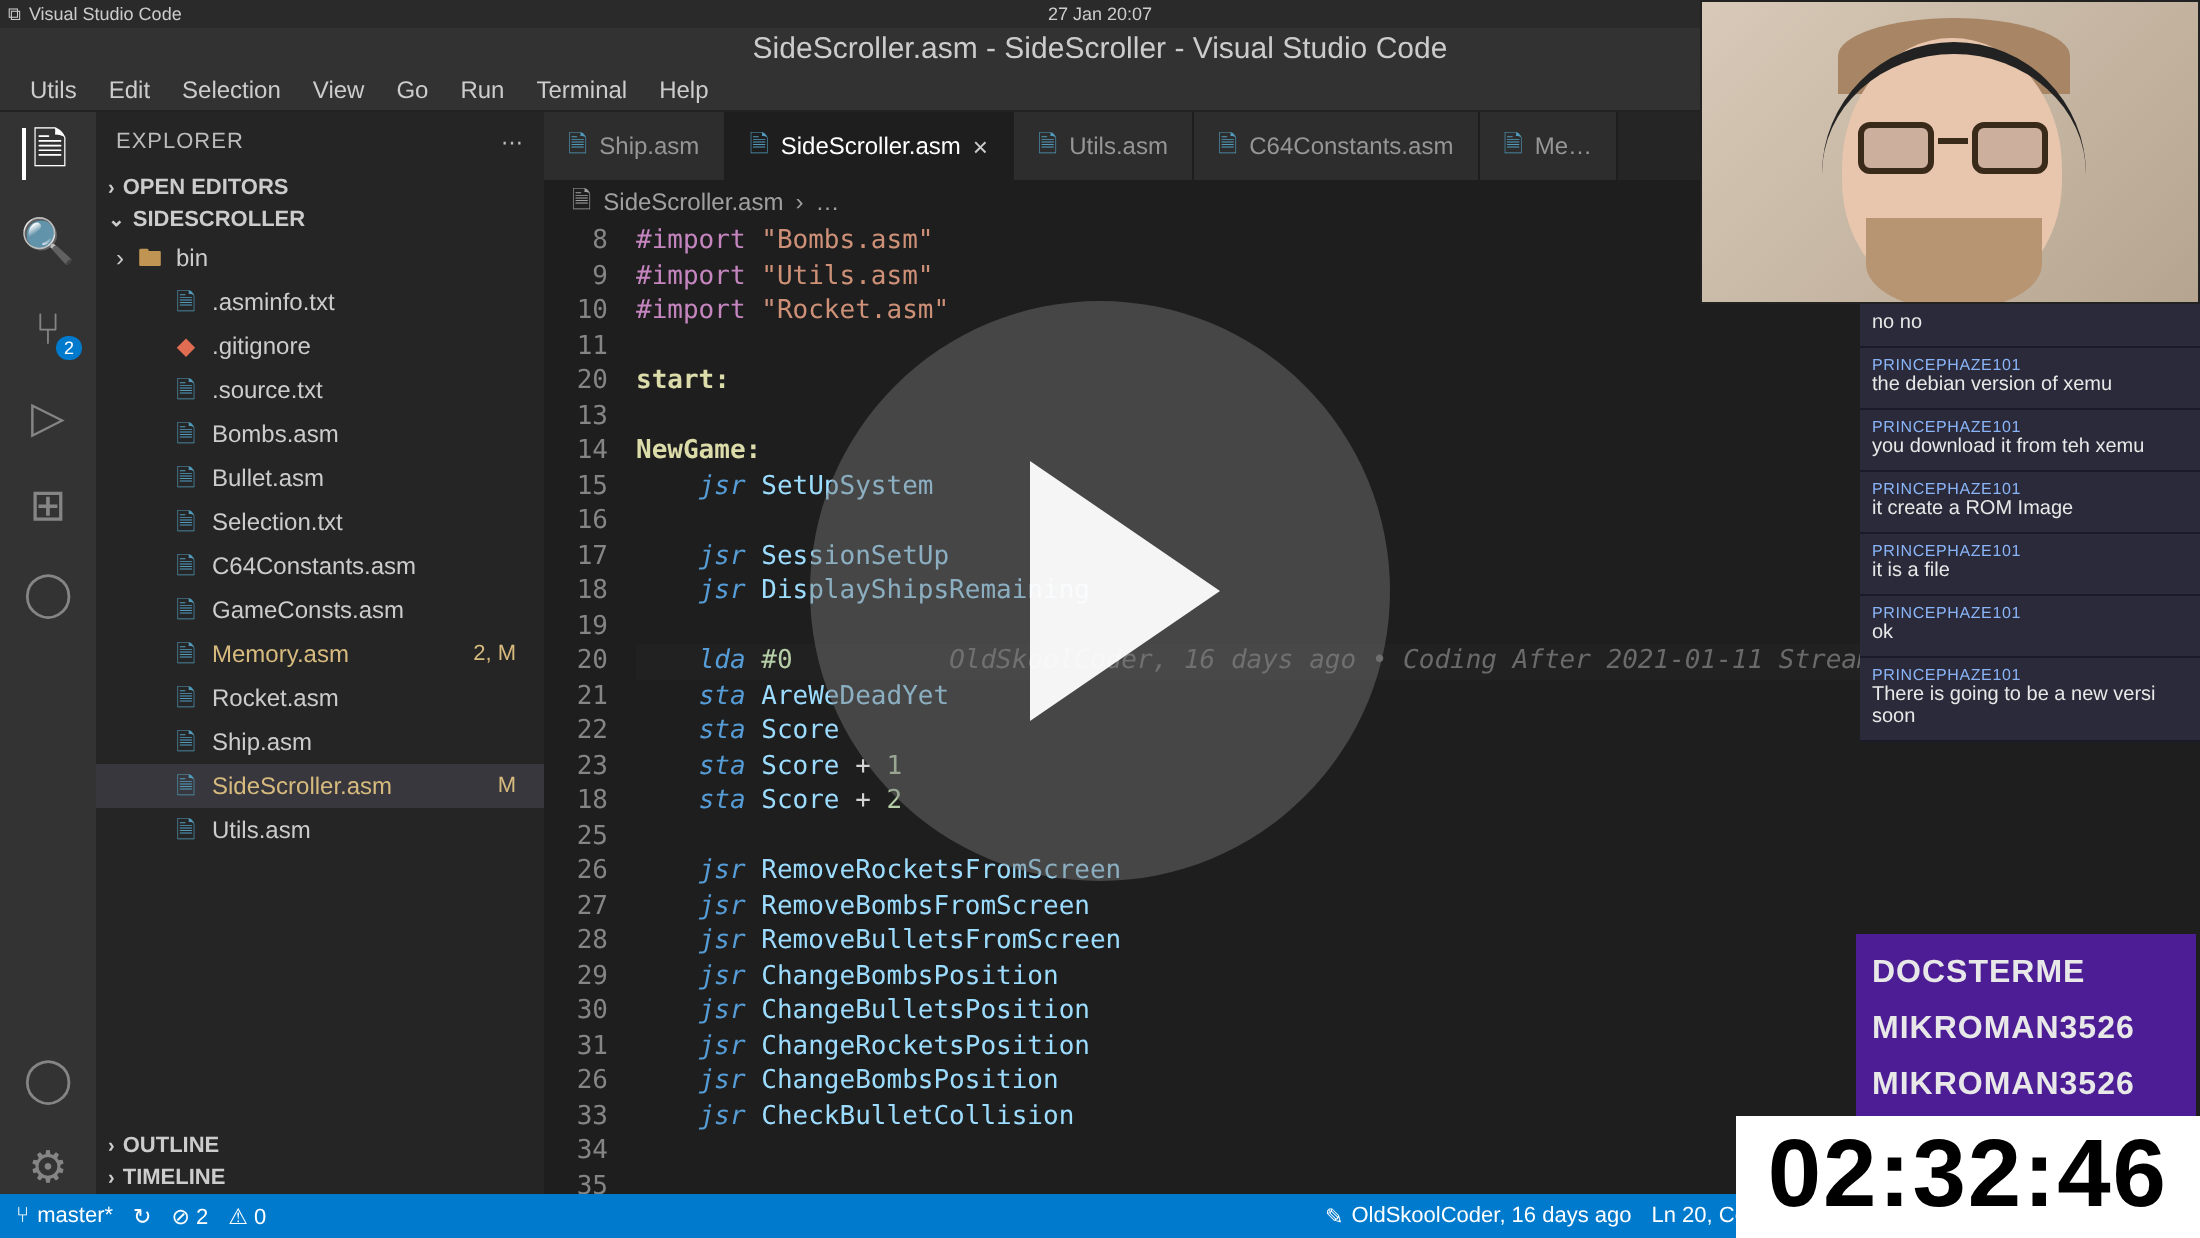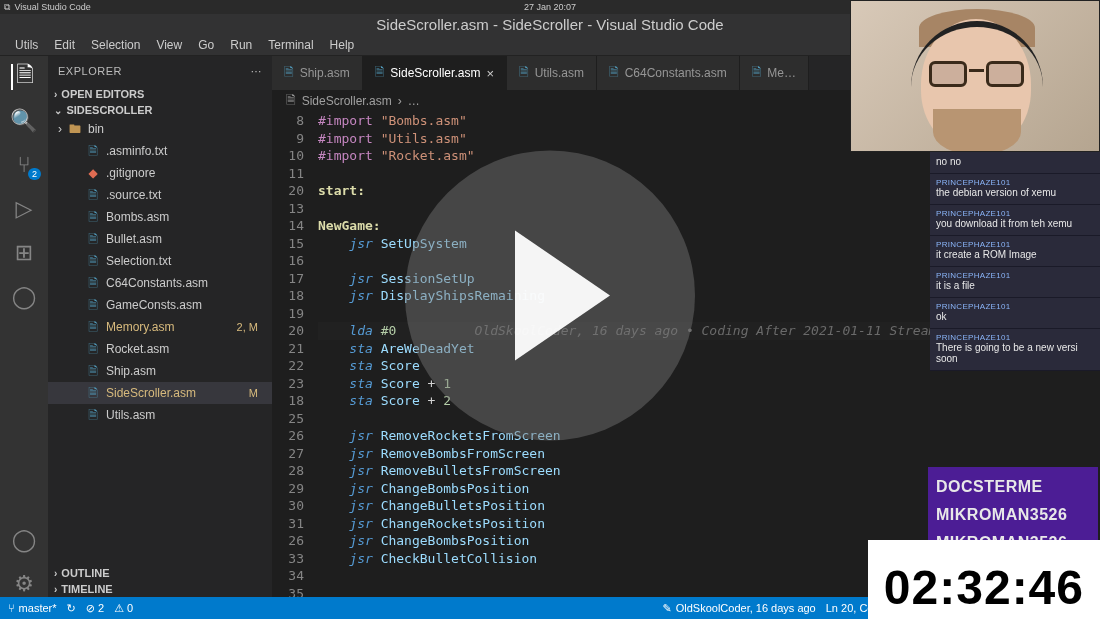--- a/index.html
+++ b/index.html
@@ -160,21 +160,21 @@
   
   .follows {
     position: absolute; right: 2px; top: 435px; width: 170px; background: #4c1d95;
     padding: 6px 8px;
     margin-top: 32px;
   }
   .follows div { font-size: 16px; font-weight: 700; color: #e8e8e8; letter-spacing: 0.5px; line-height: 28px; }
   
   .timer {
     position: absolute; bottom: 0; right: 0; background: #fff; color: #000;
-    font-size: 48px; font-weight: 700; padding: 20px 16px 4px;
+    font-size: 48px; font-weight: 700; padding: 2px 16px 4px;
     font-family: Arial, sans-serif; letter-spacing: 1px; margin-top: 32px;
   }
 </style>
 </head>
 <body>
 
 <div class="osbar">
   <div class="left">
     <span>⧉</span>
     <span>Visual Studio Code</span>

